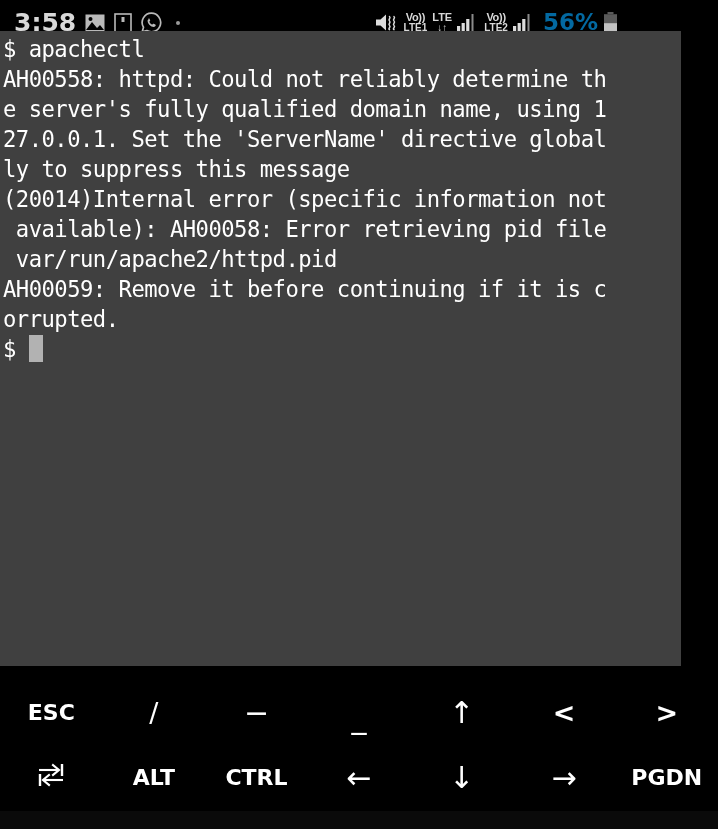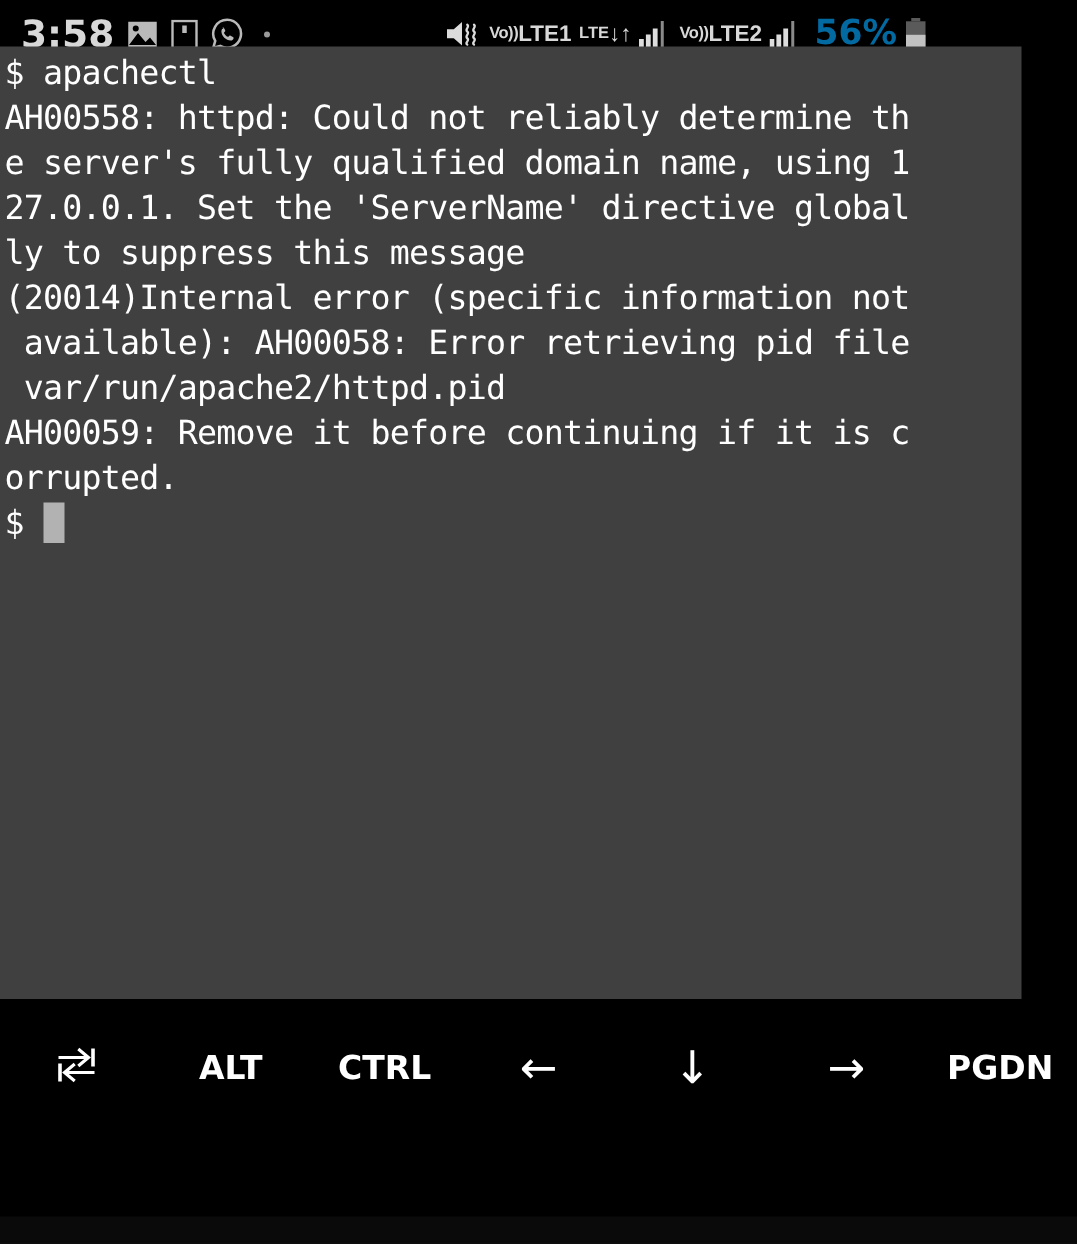--- a/index.html
+++ b/index.html
@@ -56,30 +56,30 @@
   .dot-mark {
     width: 4px;
     height: 4px;
     border-radius: 50%;
     background: #9a9a9a;
     display: inline-block;
     margin-left: 5px;
   }
   .dual-label {
     display: flex;
-    flex-direction: row;
+    flex-direction: column;
     align-items: center;
     justify-content: center;
     line-height: 1.02;
     color: #d8d8d8;
     font-family: "Liberation Sans", sans-serif;
     font-weight: bold;
   }
   .dual-label .top { font-size: 11px; }
-  .dual-label .bot { font-size: 15px; }
+  .dual-label .bot { font-size: 10px; }
   .volte-top { letter-spacing: -0.3px; }
   #battery-percent {
     color: #0369a1;
     font-size: 23px;
     font-weight: bold;
     font-family: "DejaVu Sans", sans-serif;
     line-height: 1;
     margin-left: 3px;
   }
 
@@ -280,20 +280,43 @@
 <div id="terminal">
   <div id="terminal-output"><div class="term-line">$ apachectl</div><div class="term-line">AH00558: httpd: Could not reliably determine th</div><div class="term-line">e server's fully qualified domain name, using 1</div><div class="term-line">27.0.0.1. Set the 'ServerName' directive global</div><div class="term-line">ly to suppress this message</div><div class="term-line">(20014)Internal error (specific information not</div><div class="term-line"> available): AH00058: Error retrieving pid file</div><div class="term-line"> var/run/apache2/httpd.pid</div><div class="term-line">AH00059: Remove it before continuing if it is c</div><div class="term-line">orrupted.</div></div>
   <div class="cursor-line">
     <span class="cursor-prompt">$ </span>
     <span id="terminal-cursor"></span>
   </div>
 </div>
 
 <div id="key-bar">
   <div class="key-row">
+      <div class="key label-sm">
+        <span>ESC</span>
+      </div>
+      <div class="key glyph">
+        <span>/</span>
+      </div>
+      <div class="key dash">
+        <span>−</span>
+      </div>
+      <div class="key underscore">
+        <span>_</span>
+      </div>
+      <div class="key arrow">
+        <span>↑</span>
+      </div>
+      <div class="key angle">
+        <span>&lt;</span>
+      </div>
+      <div class="key angle">
+        <span>&gt;</span>
+      </div>
+    </div>
+  <div class="key-row">
       <div class="key ">
         <span><svg width="30" height="26" viewBox="0 0 30 26">
             <path d="M3 8 H23" stroke="#fff" stroke-width="2.1"></path>
             <path d="M17 3 L23 8 L17 13" fill="none" stroke="#fff" stroke-width="2.1" stroke-linecap="square"></path>
             <path d="M26 2 V14" stroke="#fff" stroke-width="2.4"></path>
             <path d="M27 18 H7" stroke="#fff" stroke-width="2.1"></path>
             <path d="M13 13 L7 18 L13 23" fill="none" stroke="#fff" stroke-width="2.1" stroke-linecap="square"></path>
             <path d="M4 12 V24" stroke="#fff" stroke-width="2.4"></path>
           </svg></span>
       </div>

